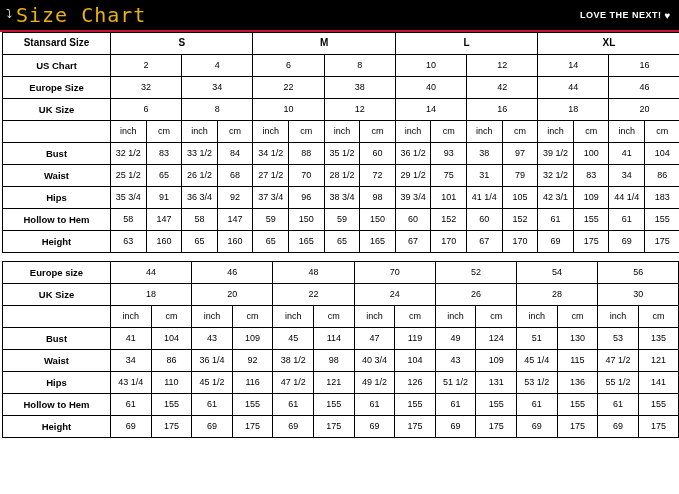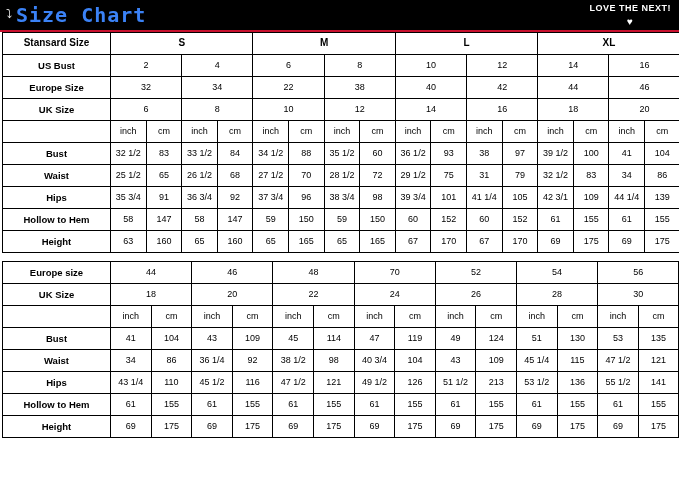--- a/index.html
+++ b/index.html
@@ -38,35 +38,34 @@
     align-items: center;
     gap: 4px;
   }
   .header-arrow {
     color: #ffffff;
     font-size: 12px;
     line-height: 1;
     transform: translateY(-1px);
   }
   .header-title {
-    color: #3b82f6;
+    color: #eab308;
     font-size: 20px;
-    font-weight: bold;
+    font-weight: normal;
     letter-spacing: 1px;
     font-family: "DejaVu Sans Mono", monospace;
   }
   .header-right {
     color: #ffffff;
     font-size: 9px;
     font-weight: bold;
     letter-spacing: 0.5px;
     display: flex;
     align-items: center;
     gap: 3px;
-    flex-direction: column;
   }
   .header-right .mark {
     font-size: 10px;
   }
 
   
   table.chart {
     border-collapse: collapse;
     table-layout: fixed;
     width: 100%;
@@ -153,21 +152,21 @@
       <tbody>
         <tr>
           <td class="corner">Stansard Size</td>
           <td class="grouphead" colspan="4">S</td>
           <td class="grouphead" colspan="4">M</td>
           <td class="grouphead" colspan="4">L</td>
           <td class="grouphead" colspan="4">XL</td>
         </tr>
 
         <tr>
-          <td class="rowlabel">US Bust</td>
+          <td class="rowlabel">US Chart</td>
           <td class="val" colspan="2">2</td>
           <td class="val" colspan="2">4</td>
           <td class="val" colspan="2">6</td>
           <td class="val" colspan="2">8</td>
           <td class="val" colspan="2">10</td>
           <td class="val" colspan="2">12</td>
           <td class="val" colspan="2">14</td>
           <td class="val" colspan="2">16</td>
         </tr>
 
@@ -265,21 +264,21 @@
           <td class="val">96</td>
           <td class="val">38 3/4</td>
           <td class="val">98</td>
           <td class="val">39 3/4</td>
           <td class="val">101</td>
           <td class="val">41 1/4</td>
           <td class="val">105</td>
           <td class="val">42 3/1</td>
           <td class="val">109</td>
           <td class="val">44 1/4</td>
-          <td class="val">139</td>
+          <td class="val">183</td>
         </tr>
 
         <tr>
           <td class="rowlabel">Hollow to Hem</td>
           <td class="val">58</td>
           <td class="val">147</td>
           <td class="val">58</td>
           <td class="val">147</td>
           <td class="val">59</td>
           <td class="val">150</td>
@@ -421,21 +420,21 @@
           <td class="rowlabel">Hips</td>
           <td class="val">43 1/4</td>
           <td class="val">110</td>
           <td class="val">45 1/2</td>
           <td class="val">116</td>
           <td class="val">47 1/2</td>
           <td class="val">121</td>
           <td class="val">49 1/2</td>
           <td class="val">126</td>
           <td class="val">51 1/2</td>
-          <td class="val">213</td>
+          <td class="val">131</td>
           <td class="val">53 1/2</td>
           <td class="val">136</td>
           <td class="val">55 1/2</td>
           <td class="val">141</td>
         </tr>
 
         <tr>
           <td class="rowlabel">Hollow to Hem</td>
           <td class="val">61</td>
           <td class="val">155</td>

